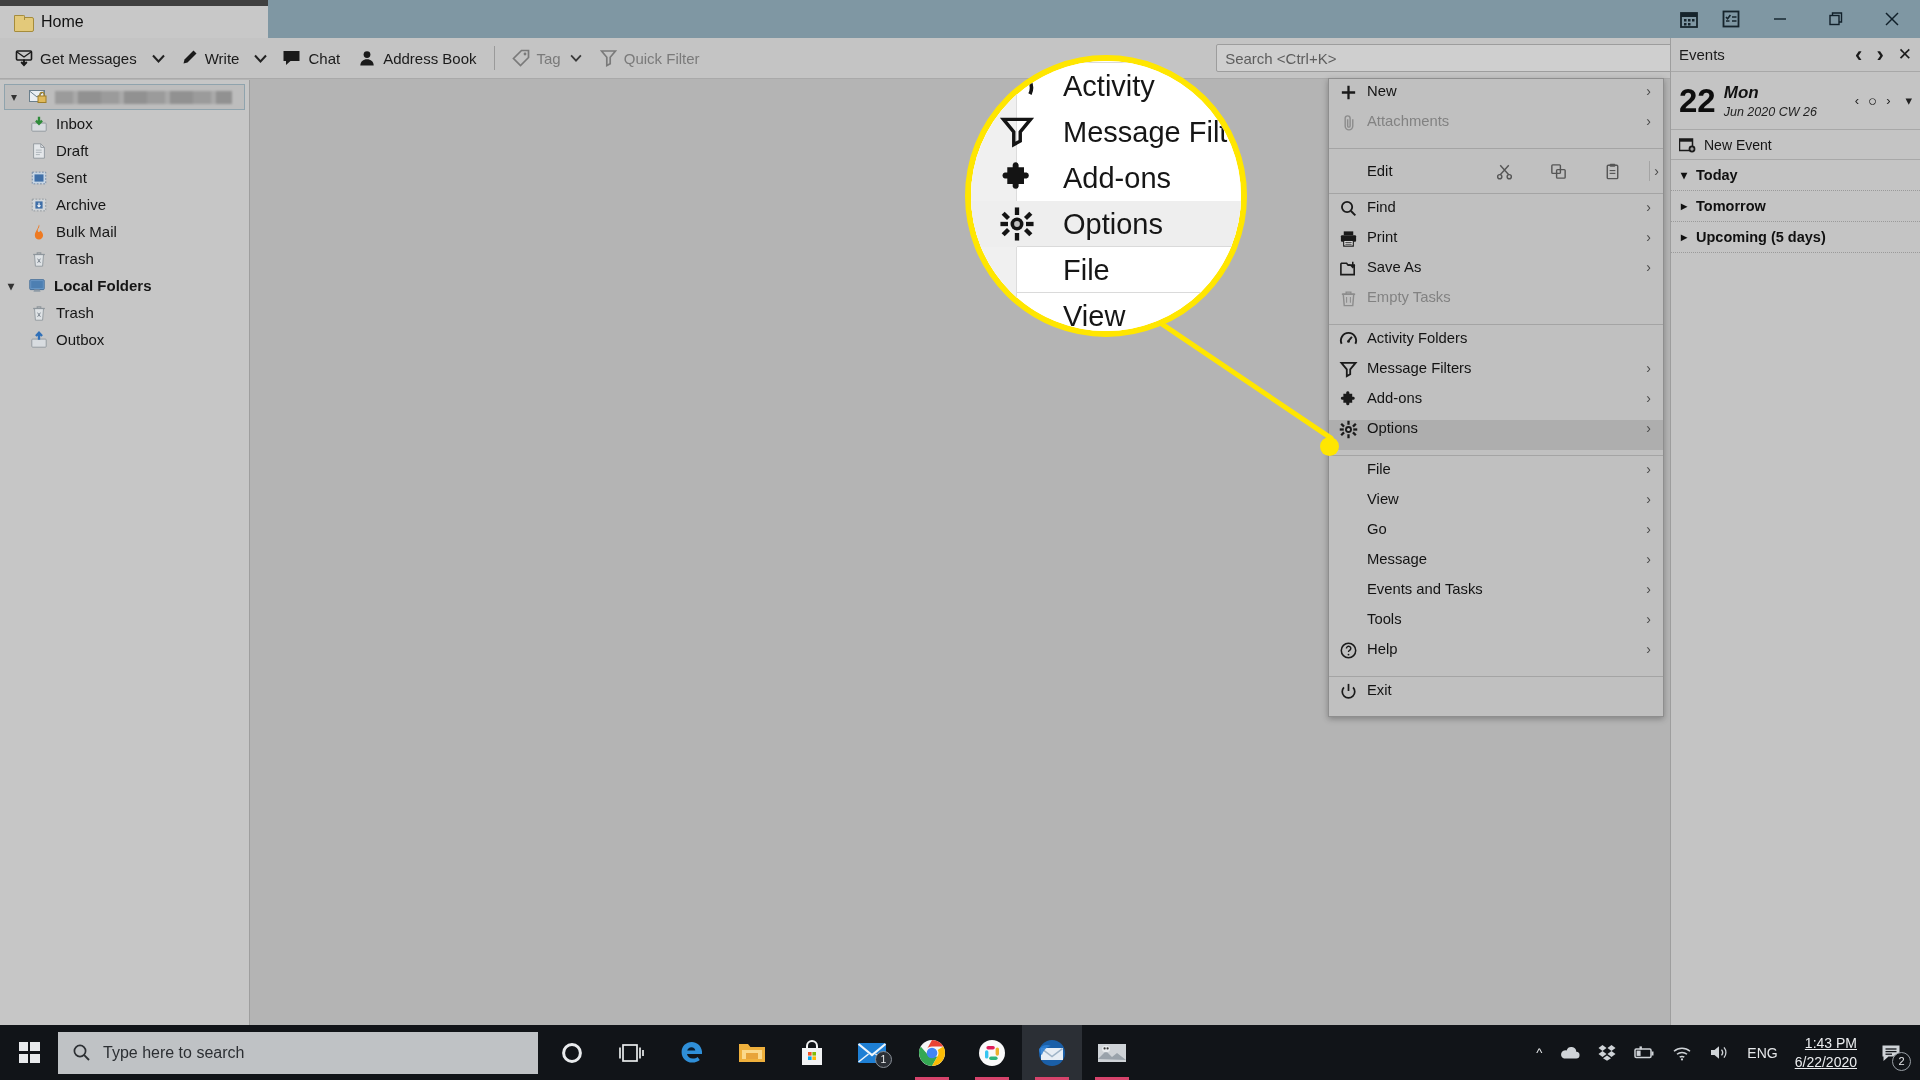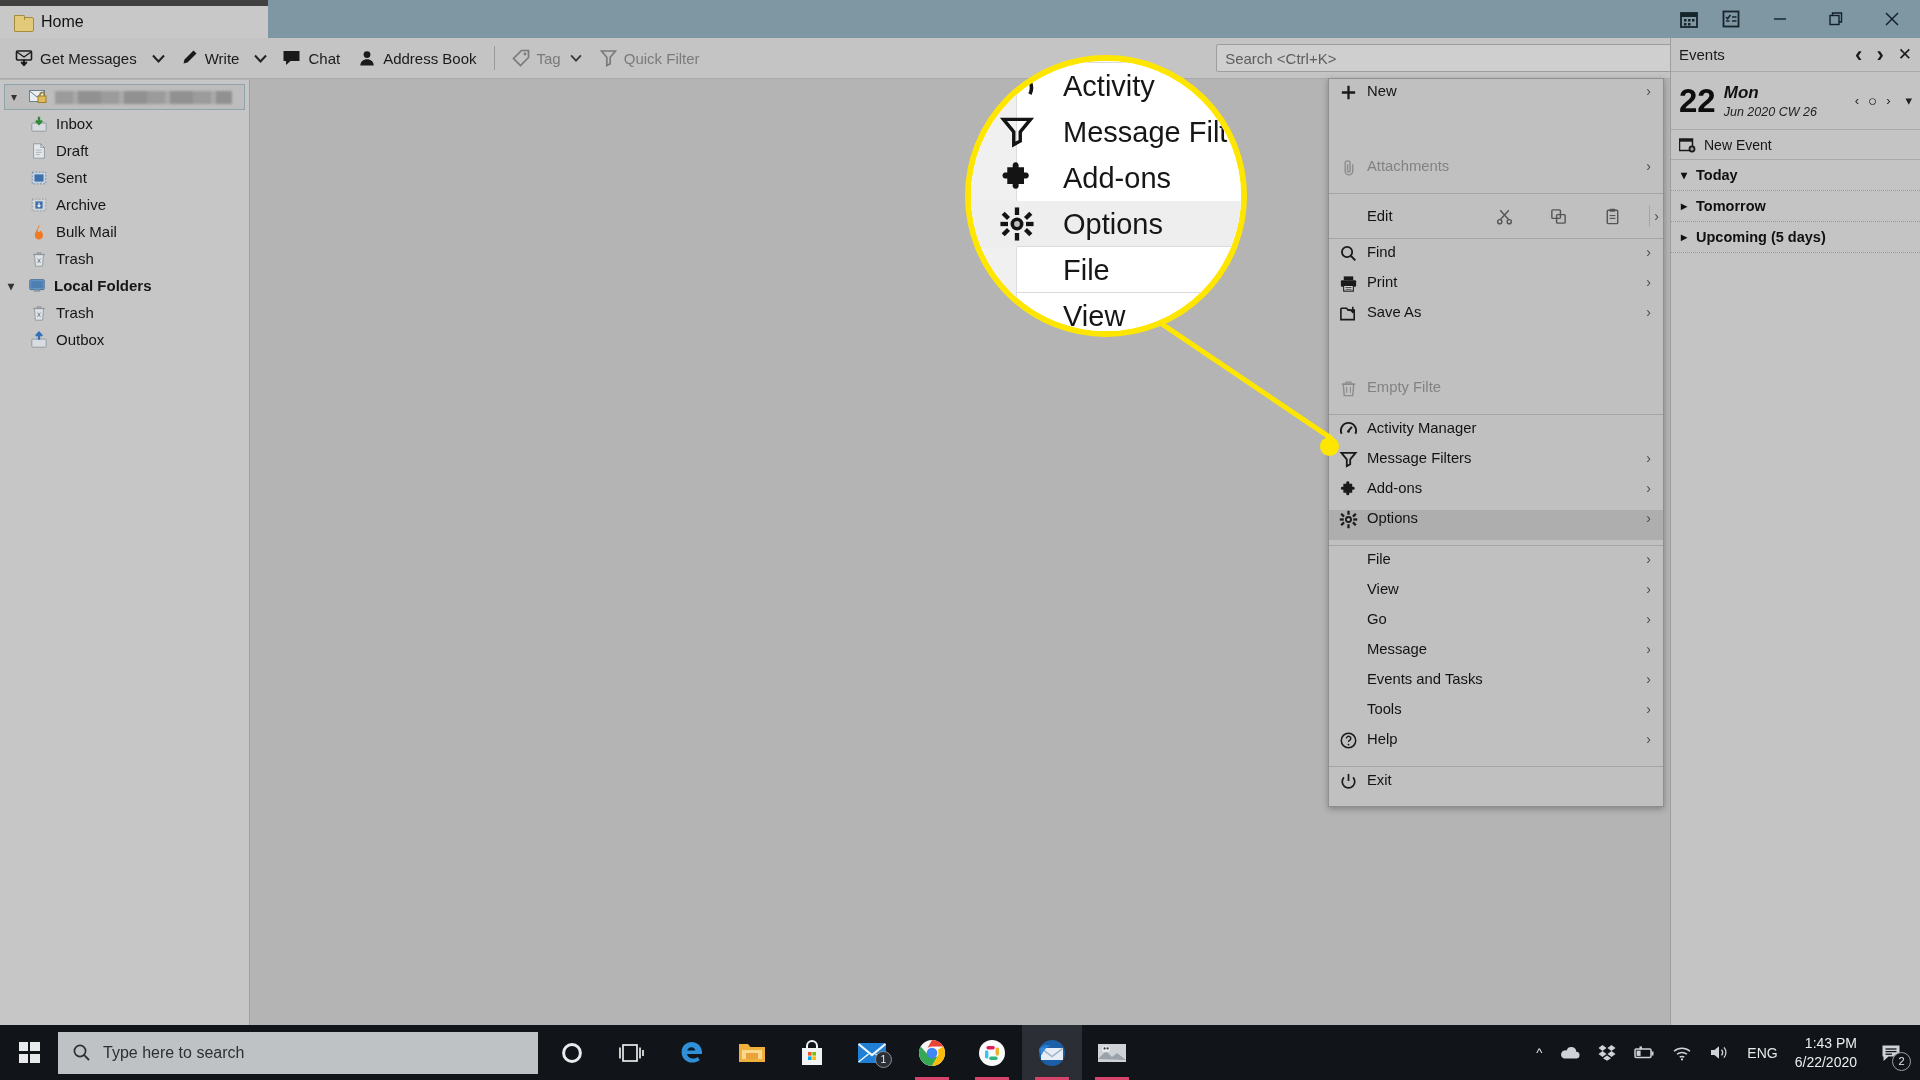--- a/index.html
+++ b/index.html
@@ -150,21 +150,21 @@
   .appmenu {
     position:absolute; left:1328px; top:78px; width:336px;
     background:#c0c0c0; border:1px solid #8e8e8e;
     box-shadow:0 2px 6px rgba(0,0,0,.28);
     padding:4px 0; z-index:20;
   }
   .mi {
     height:30px; display:flex; align-items:flex-start; gap:0;
     padding:0 8px 0 0; font-size:14.8px; color:#131313; position:relative;
   }
-  .mi.dim { color:#828282;margin-top:45px; }
+  .mi.dim { color:#828282; }
   .mi.sel { background:#aeaeae; }
   .mi-ico { width:38px; display:flex; align-items:center; justify-content:center; flex:0 0 auto; }
   .mi-lbl { flex:1 1 auto; }
   .mi-arrow { color:#4a4a4a; font-size:14px; padding-right:4px; }
   .mi-sep { height:1px; background:#a4a4a4; margin:5px 0; }
   .edit-row { height:34px; display:flex; align-items:center; font-size:14.8px; color:#131313; }
   .edit-row .lab { width:38px; }
   .edit-ico { width:54px; display:flex; align-items:center; justify-content:center; color:#555; }
   .edit-divider { width:1px; height:20px; background:#a4a4a4; margin:0 4px 0 10px; }
 
@@ -217,21 +217,21 @@
   }
   .tb-app.active { background:#2b2f35; }
   .tb-app .under {
     position:absolute; bottom:0; left:13px; width:34px; height:3px; background:#d6436b;
   }
   .tray {
     margin-left:auto; display:flex; align-items:center; gap:17px;
     padding-right:10px; color:#e6e8ea; font-size:14px;
   }
   .clock { display:flex; flex-direction:column; align-items:flex-end;
-    line-height:1.35; font-size:14px; color:#eceef0; }
+    line-height:1.35; font-size:14px; color:#eceef0;text-decoration:underline; }
   .notif { position:relative; width:36px; height:40px; display:flex;
     align-items:center; justify-content:center; }
   .notif .badge {
     position:absolute; right:-1px; bottom:2px; width:19px; height:19px;
     border-radius:50%; background:#111418; border:1px solid #9aa0a6;
     font-size:11px; color:#e8eaec; display:flex; align-items:center; justify-content:center;
   }
 </style>
 </head>
 <body>
@@ -595,32 +595,32 @@
       <div class="mi dim">
         <span class="mi-ico">
           <svg width="19" height="19" viewBox="0 0 20 20">
             <path d="M4.5 5.5h11l-1 12h-9z" fill="none" stroke="#8c8c8c" stroke-width="1.5"></path>
             <line x1="3" y1="5.5" x2="17" y2="5.5" stroke="#8c8c8c" stroke-width="1.6"></line>
             <path d="M7.5 5.5V3.3h5v2.2" fill="none" stroke="#8c8c8c" stroke-width="1.4"></path>
             <line x1="8" y1="8.5" x2="8" y2="14.5" stroke="#8c8c8c" stroke-width="1.1"></line>
             <line x1="12" y1="8.5" x2="12" y2="14.5" stroke="#8c8c8c" stroke-width="1.1"></line>
           </svg>
         </span>
-        <span class="mi-lbl">Empty Filte</span>
+        <span class="mi-lbl">Empty Tasks</span>
       </div>
       <div class="mi-sep"></div>
       <div class="mi">
         <span class="mi-ico">
           <svg width="19" height="19" viewBox="0 0 20 20">
             <path d="M2.8 14.5A8 8 0 1117.2 14.5" fill="none" stroke="#1a1a1a" stroke-width="2"></path>
             <line x1="10" y1="11.5" x2="13.6" y2="7.2" stroke="#1a1a1a" stroke-width="2"></line>
             <circle cx="10" cy="12" r="1.5" fill="#1a1a1a"></circle>
           </svg>
         </span>
-        <span class="mi-lbl">Activity Manager</span>
+        <span class="mi-lbl">Activity Folders</span>
       </div>
       <div class="mi">
         <span class="mi-ico">
           <svg width="19" height="19" viewBox="0 0 20 20">
             <path d="M2.5 3h15l-5.7 6.9V15l-3.6 2V9.9z" fill="none" stroke="#1a1a1a" stroke-width="1.9"></path>
           </svg>
         </span>
         <span class="mi-lbl">Message Filters</span>
         <span class="mi-arrow">›</span>
       </div>

